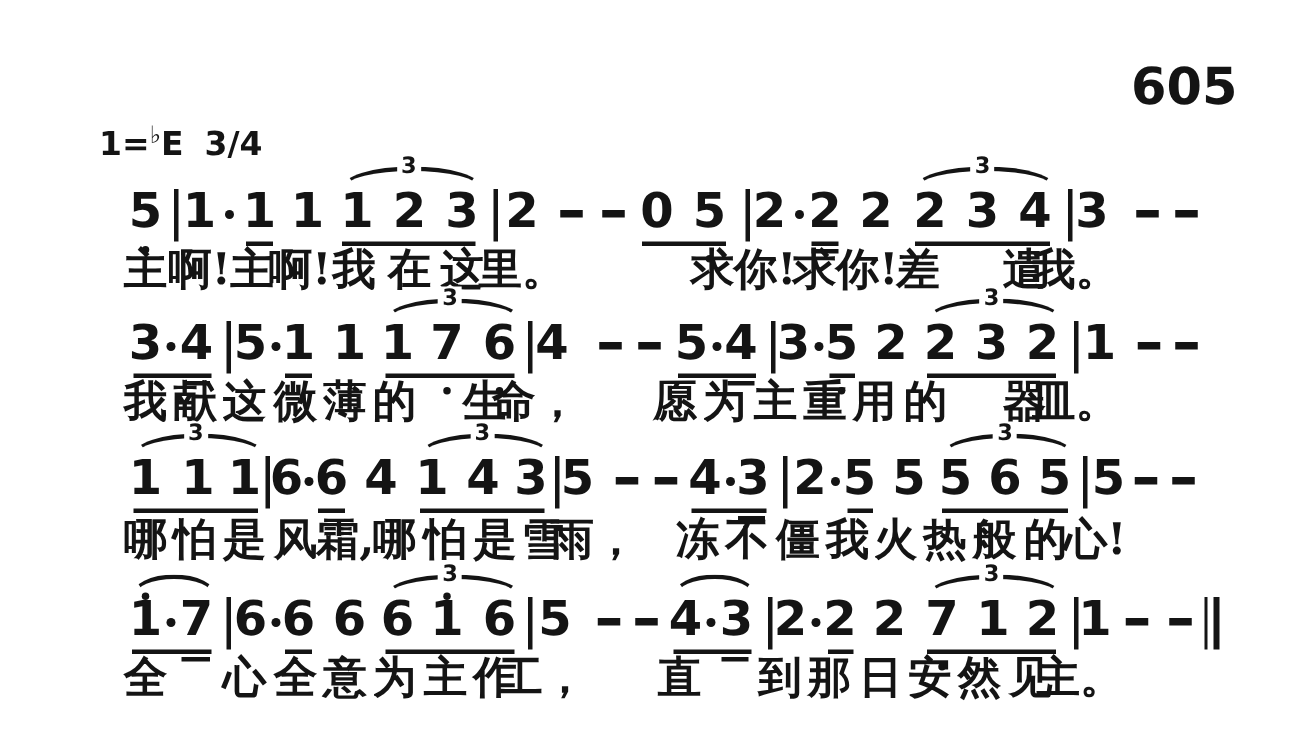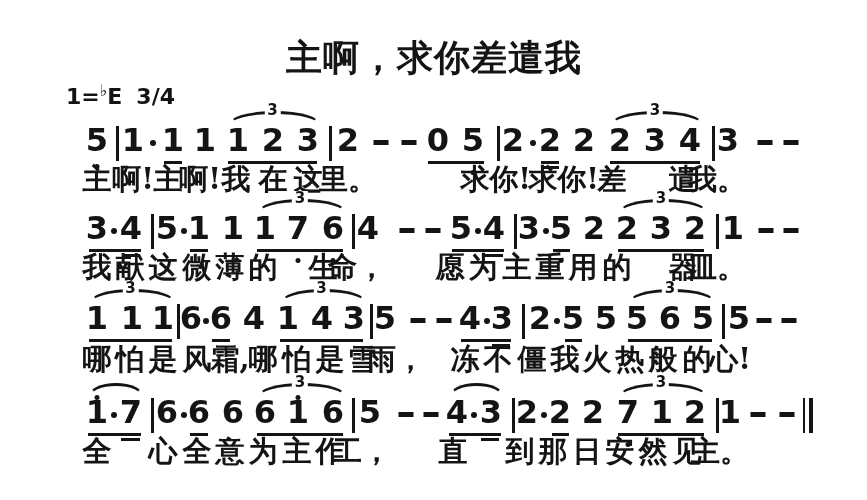--- a/index.html
+++ b/index.html
@@ -26,21 +26,21 @@
        border-top-color:#141414;border-radius:50% 50% 0 0 / 100% 100% 0 0;}
   .t3{position:absolute;transform:translateX(-50%);font-size:15px;font-weight:bold;
       background:#ffffff;padding:0 3px;line-height:1;}
   .lyr{position:absolute;transform:translateX(-50%);font-size:29px;line-height:1.1;font-weight:bold;
        white-space:nowrap;font-family:"DejaVu Serif","Liberation Serif",serif;}
 </style>
 </head>
 <body>
 
 <div class="page">
-  <div class="title">主啊，求你差遣我</div>
+  <div class="number">605</div>
   <div class="keysig"><span>1=</span><span class="flat">♭</span><span>E</span><span class="meter">3/4</span></div>
   <div id="score">
       <div class="note" style="left: 97px; top: 124px;">5</div>
       <div class="odot" style="left: 97px; top: 164px;"></div>
       <div class="bar" style="left: 116px; top: 126px;"></div>
       <div class="note" style="left: 133px; top: 124px;">1</div>
       <div class="rdot" style="left: 153px; top: 140px;"></div>
       <div class="note" style="left: 173px; top: 124px;">1</div>
       <div class="note" style="left: 205px; top: 124px;">1</div>
       <div class="note" style="left: 238px; top: 124px;">1</div>

